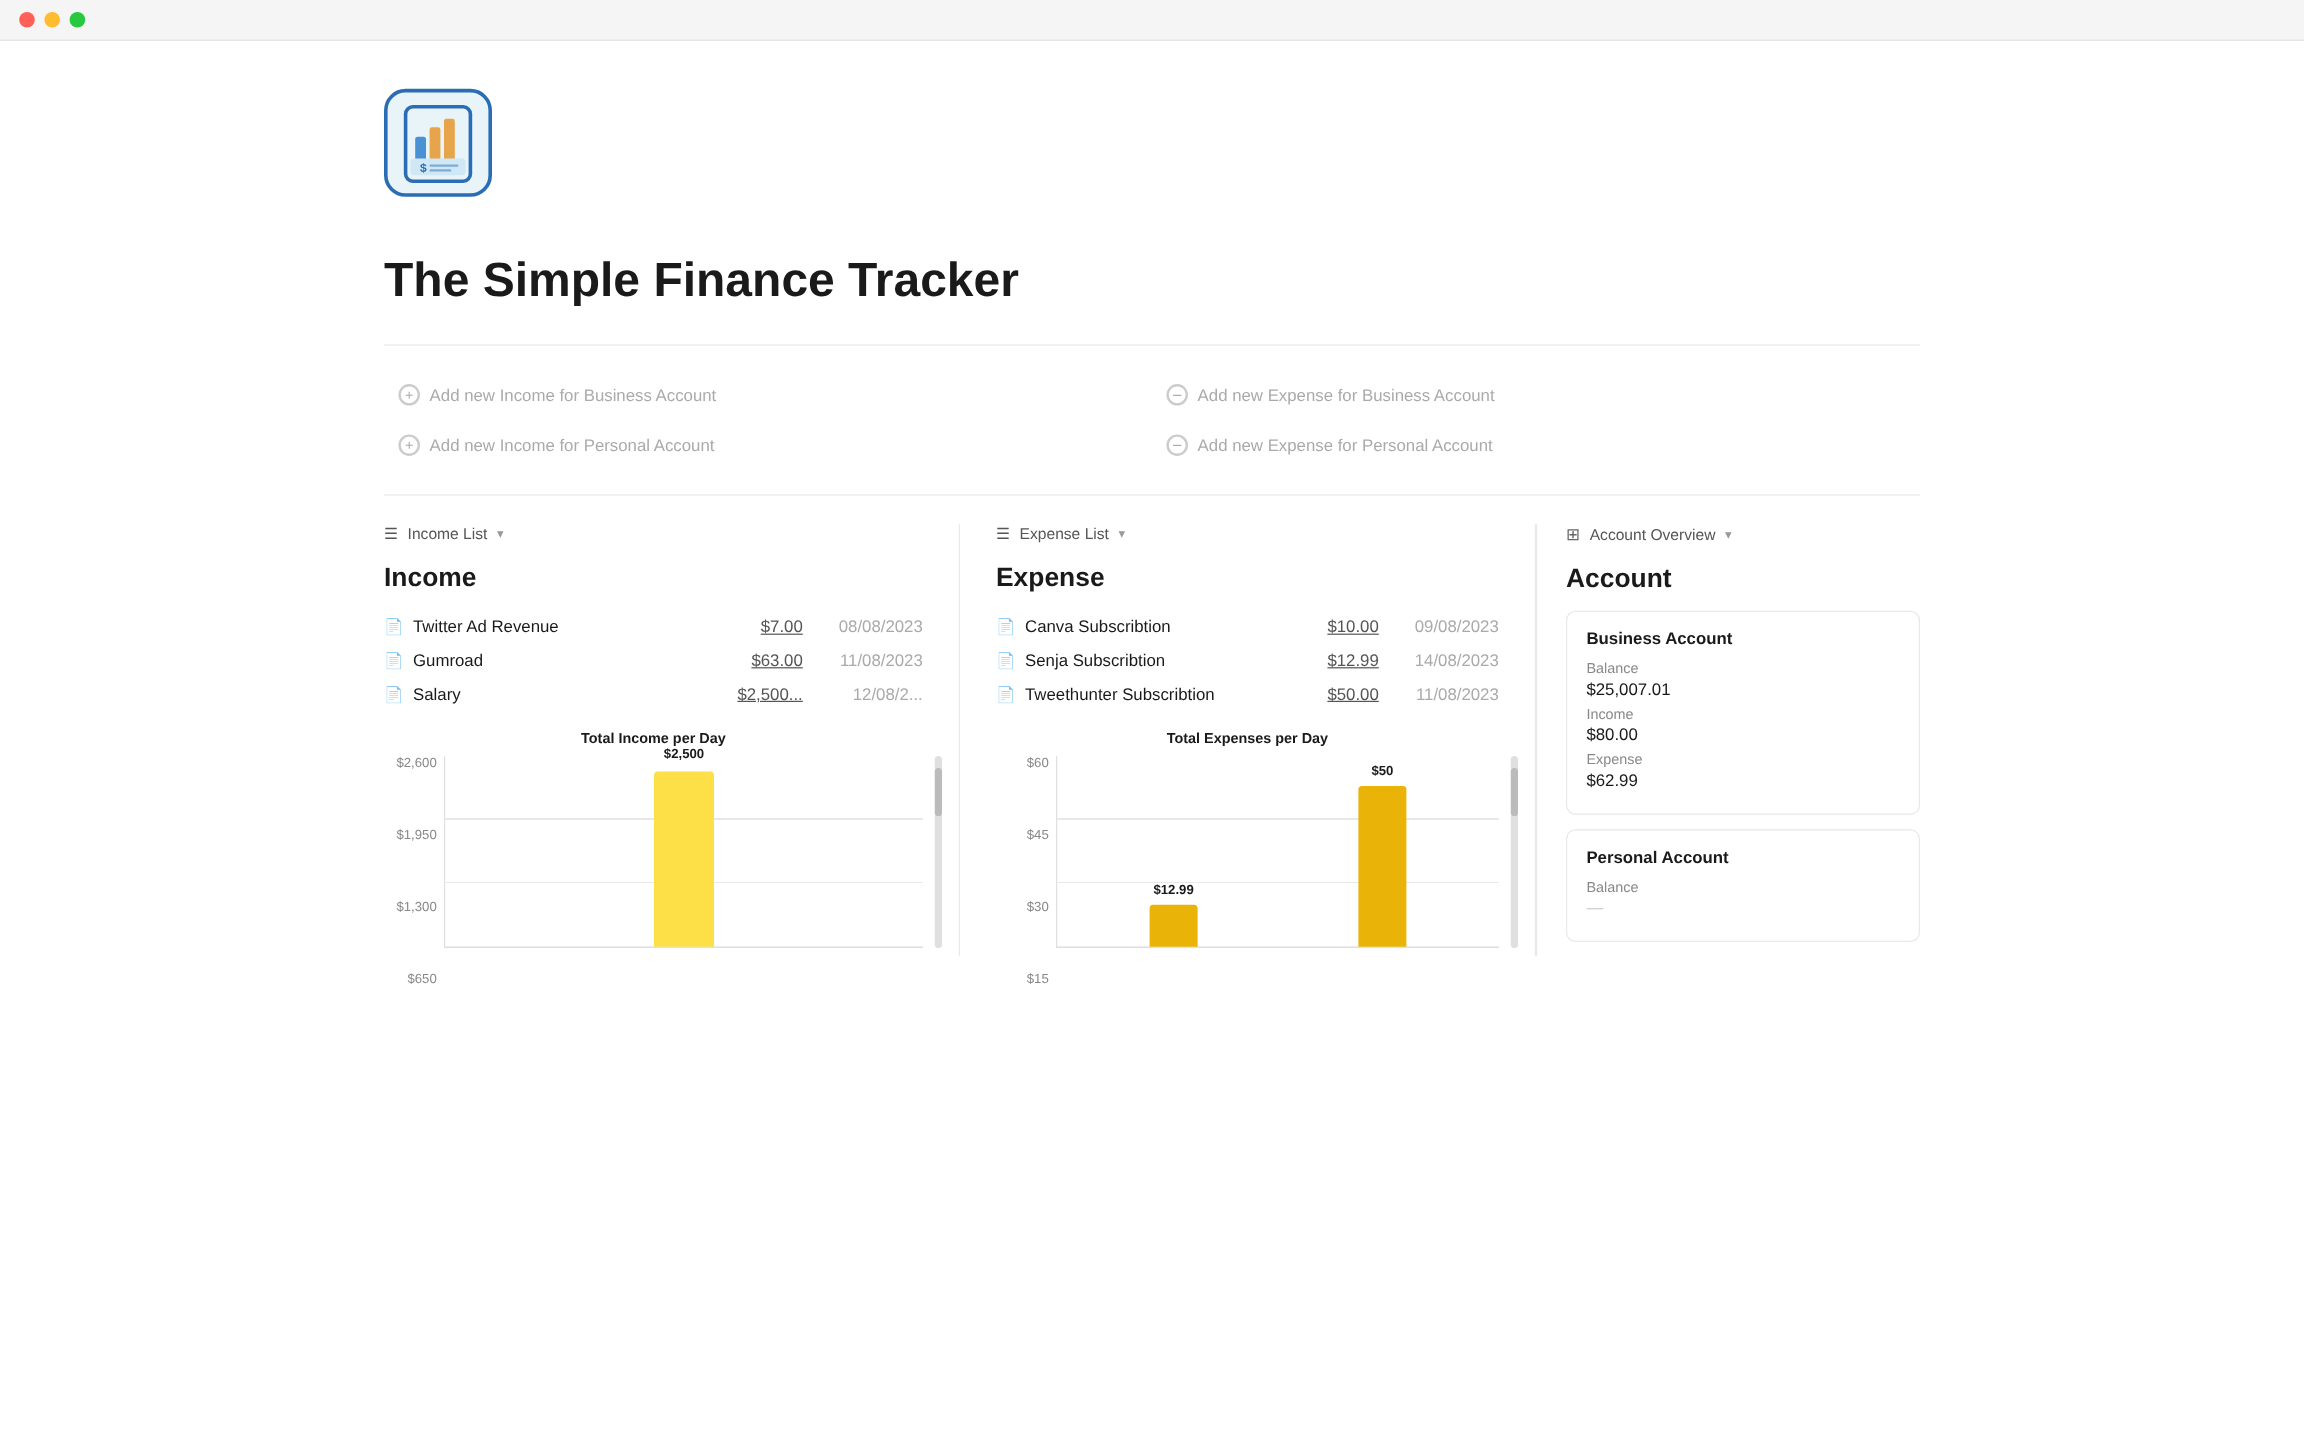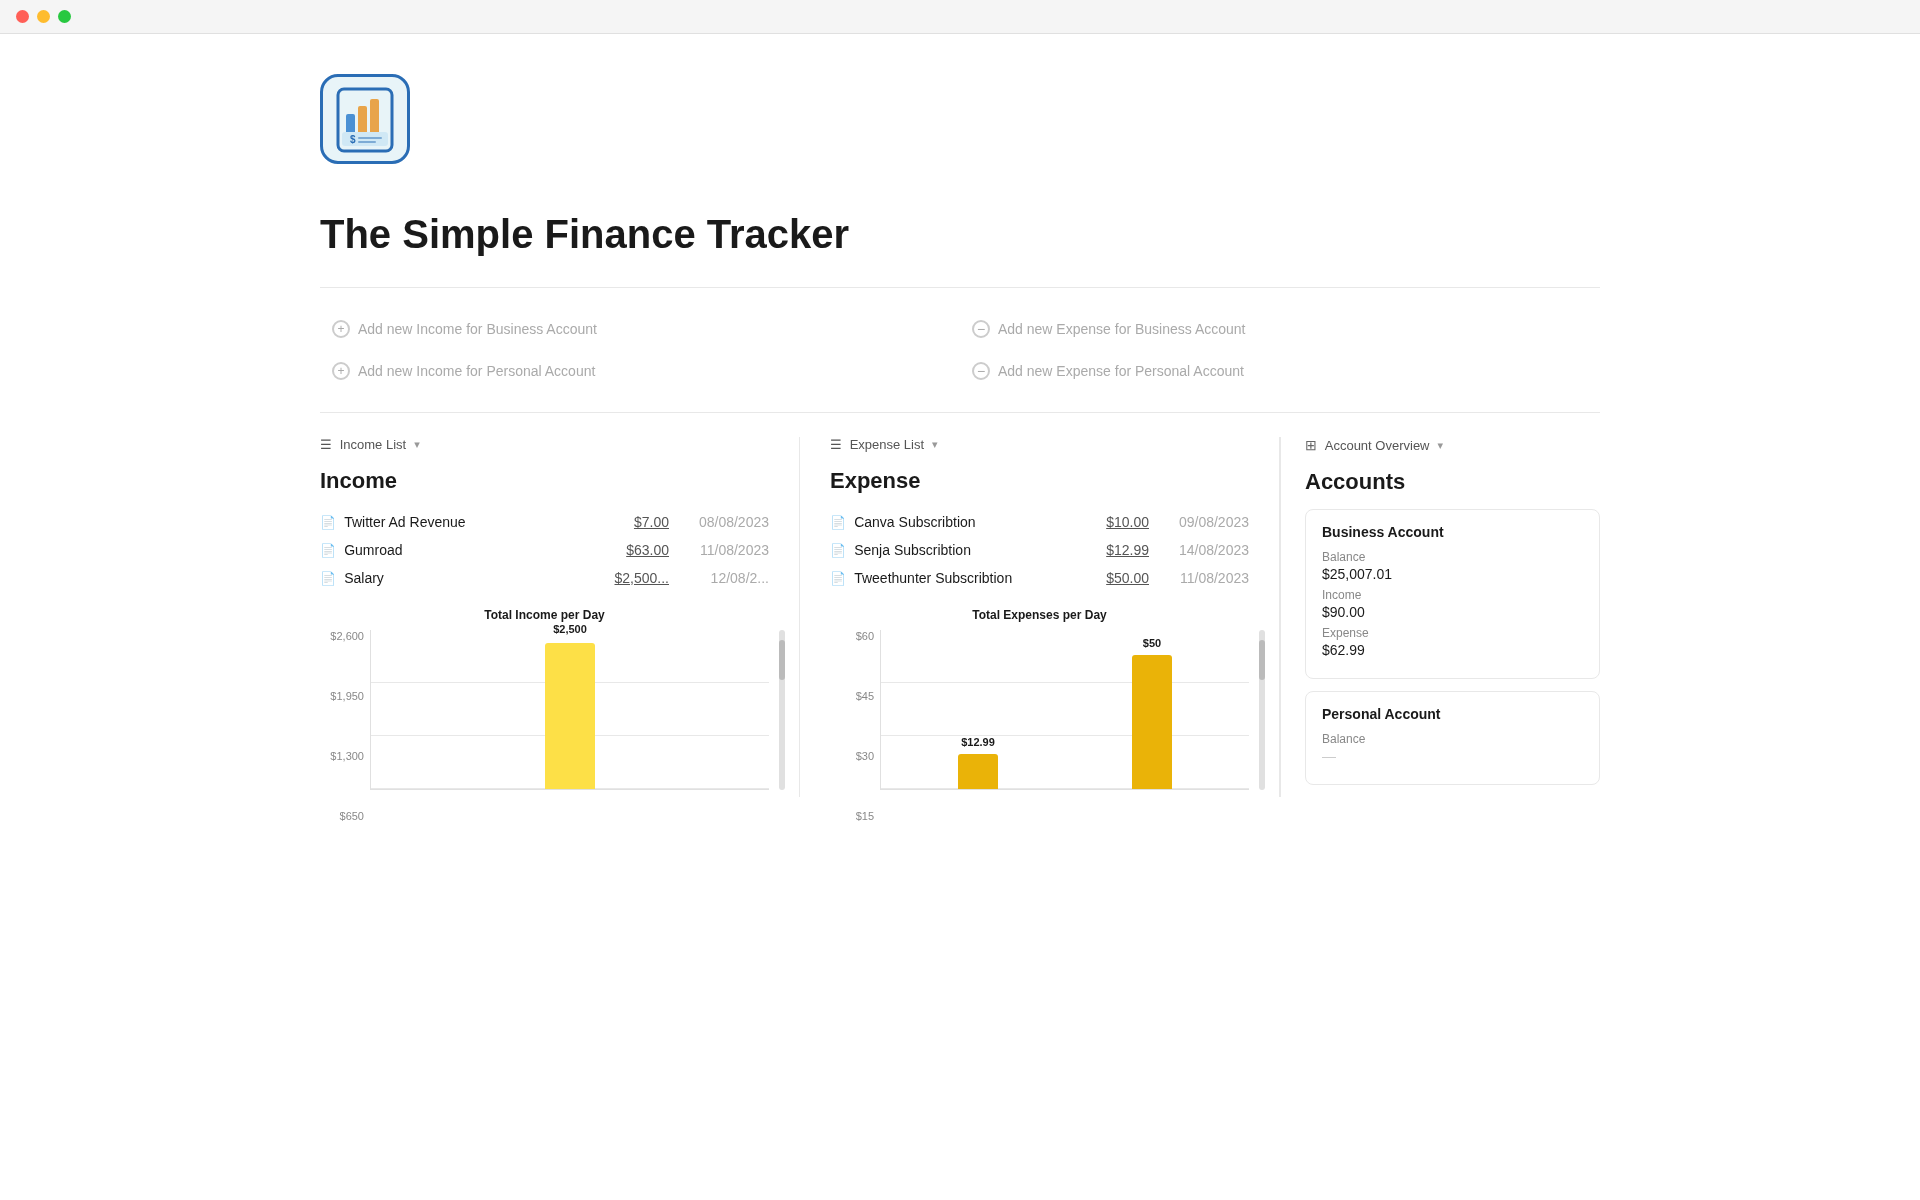--- a/index.html
+++ b/index.html
@@ -480,31 +480,31 @@
       </div>
     </div>
 
     <div class="col-section account-col">
       <div class="section-header">
         <span class="grid-icon">⊞</span>
         <span>Account Overview</span>
         <span class="chevron">▾</span>
       </div>
 
-      <div class="section-title">Accounts</div>
+      <div class="section-title">Account</div>
 
       <div class="account-card">
         <div class="account-card-title">Business Account</div>
         <div class="account-field">
           <div class="account-field-label">Balance</div>
           <div class="account-field-value">$25,007.01</div>
         </div>
         <div class="account-field">
           <div class="account-field-label">Income</div>
-          <div class="account-field-value">$90.00</div>
+          <div class="account-field-value">$80.00</div>
         </div>
         <div class="account-field">
           <div class="account-field-label">Expense</div>
           <div class="account-field-value">$62.99</div>
         </div>
       </div>
 
       <div class="account-card">
         <div class="account-card-title">Personal Account</div>
         <div class="account-field">

